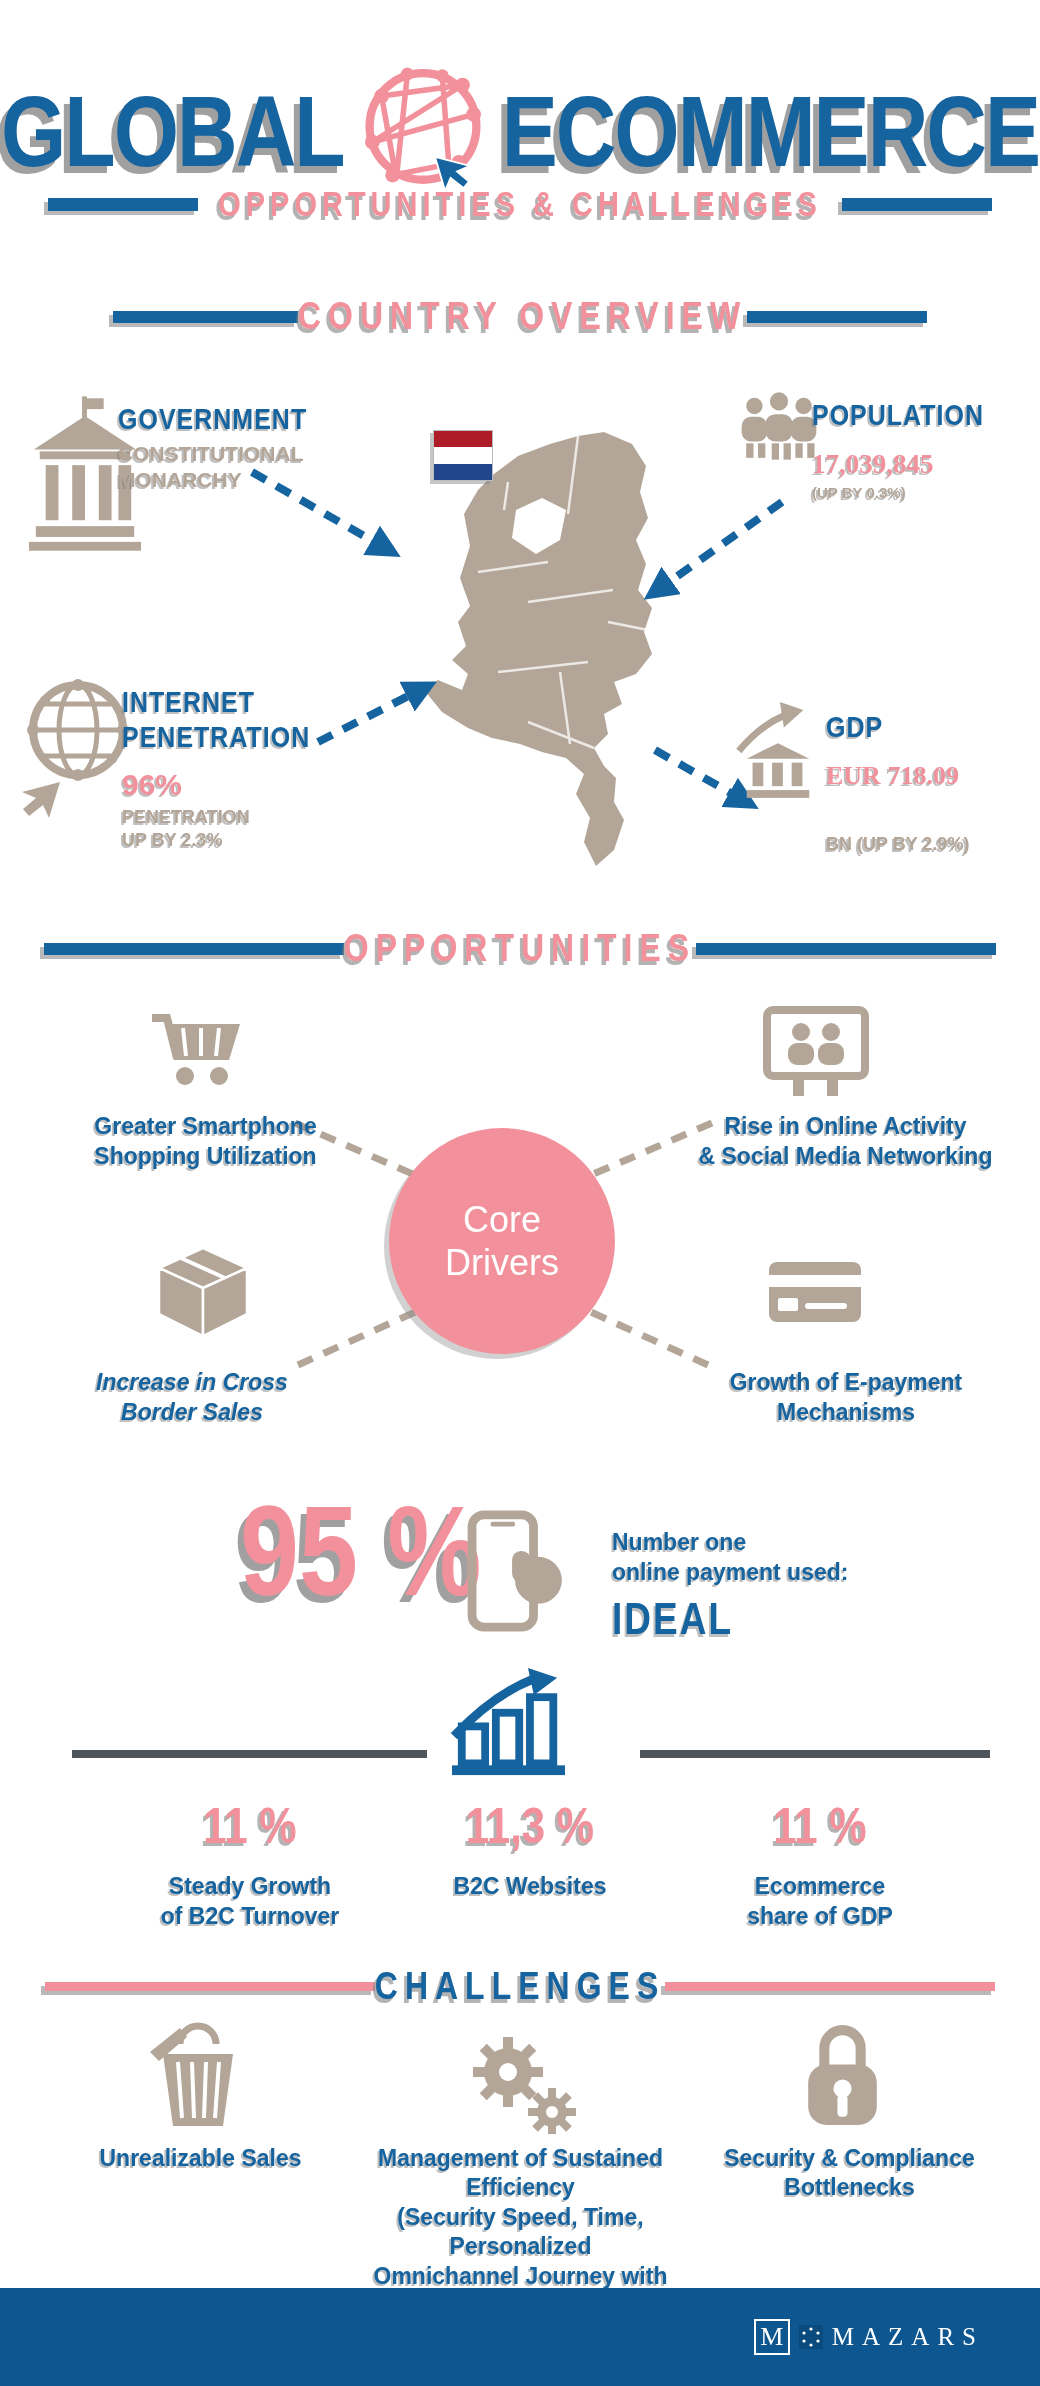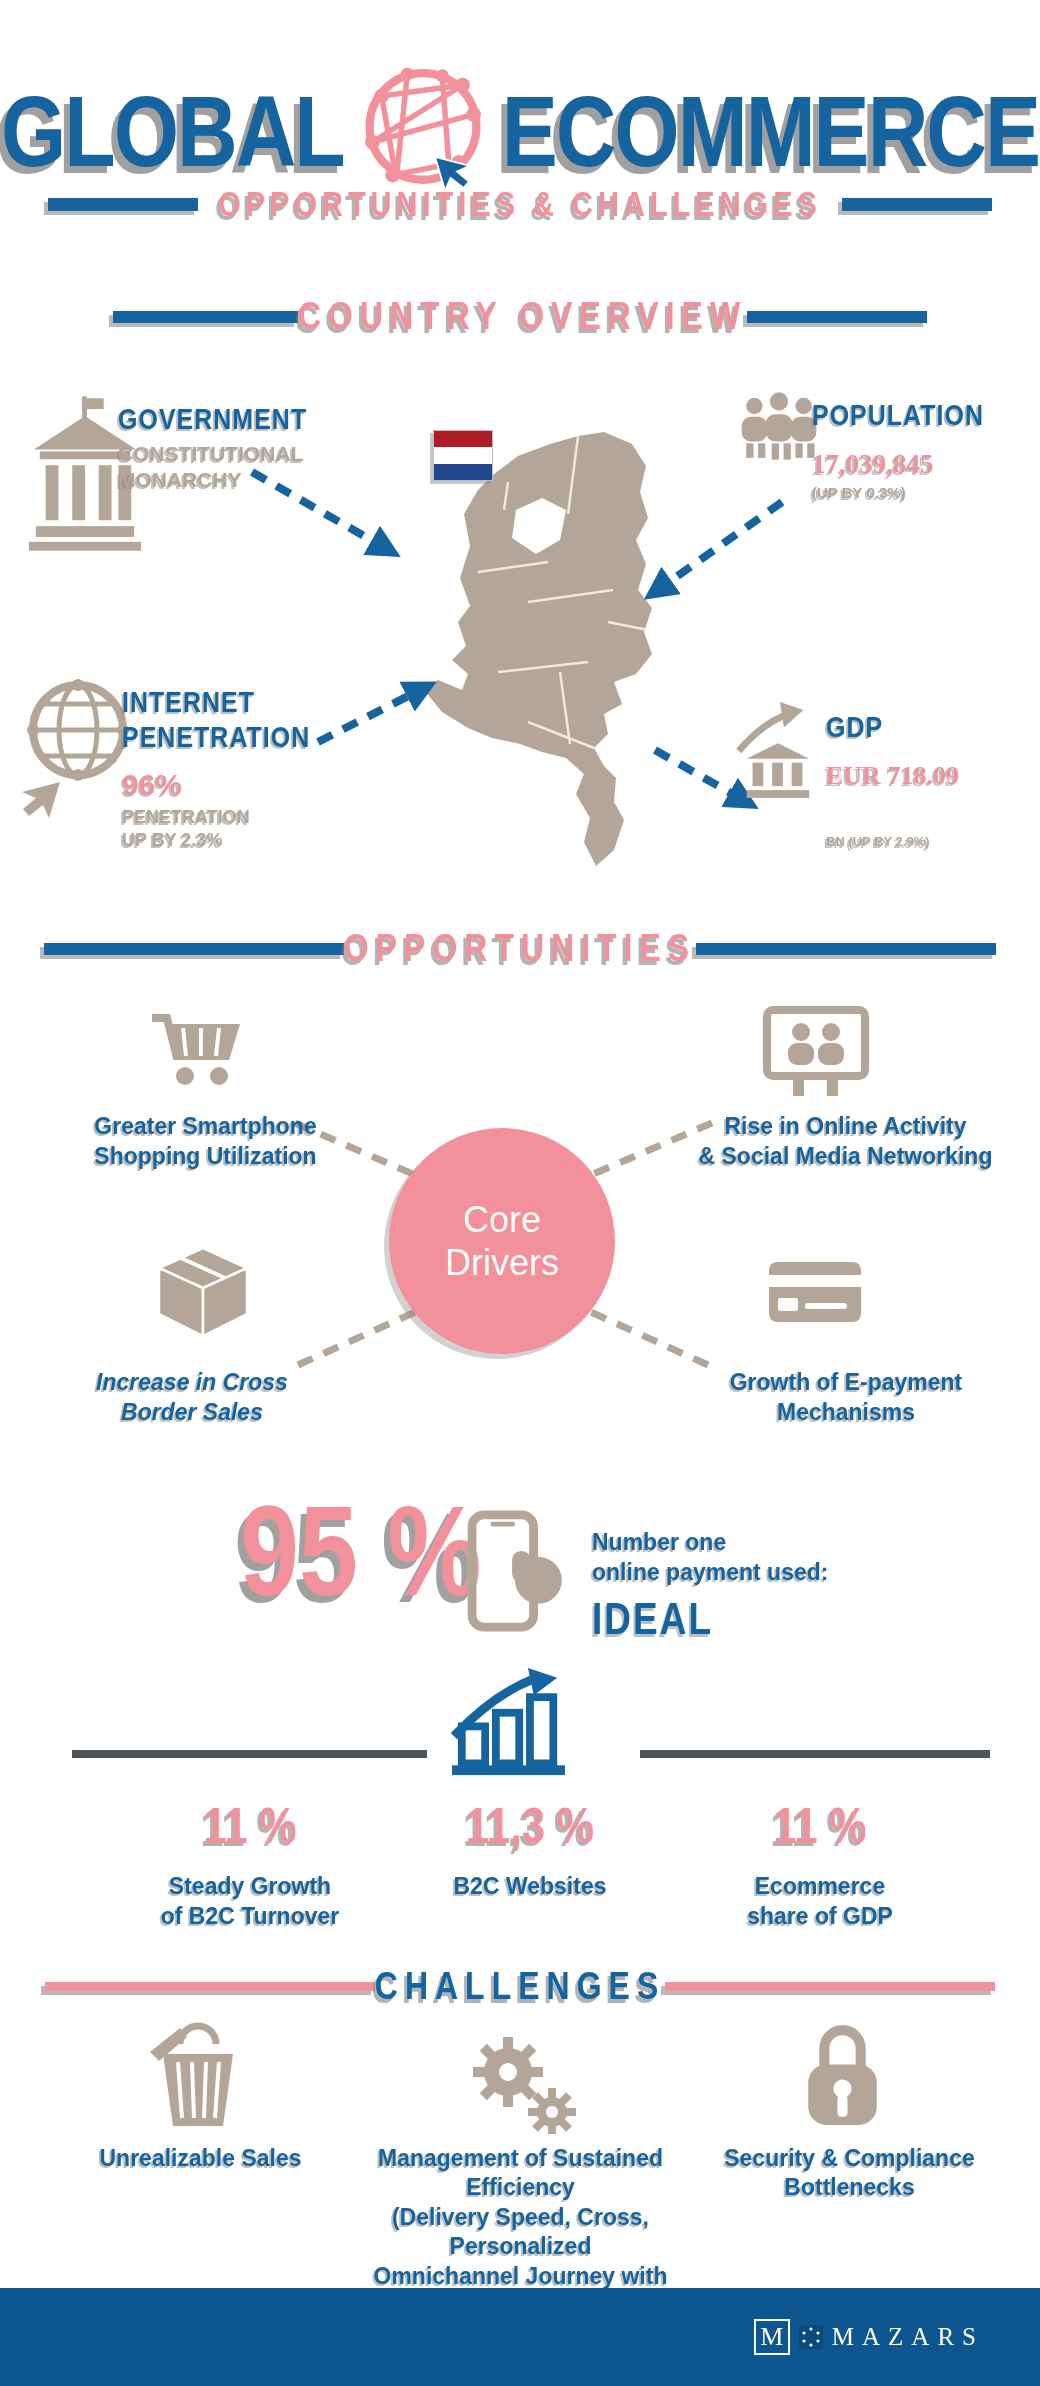--- a/index.html
+++ b/index.html
@@ -51,21 +51,21 @@
 
   
   .core-circle{position:absolute;left:389px;top:1128px;width:226px;height:226px;border-radius:50%;
     background:var(--pink);display:flex;flex-direction:column;align-items:center;justify-content:center;
     box-shadow:-5px 5px 0 rgba(140,140,140,.4);}
   .core-circle span{font-family:Liberation Sans, sans-serif;font-size:36px;color:#fff;line-height:1.2;}
   .drv{position:absolute;text-align:center;font-size:23px;font-weight:bold;color:var(--blue);line-height:1.3;}
 
   
   .big-pct{position:absolute;left:240px;top:1496px;font-size:106px;font-weight:bold;color:var(--pink);line-height:1.05;}
-  .pay-text{position:absolute;left:592px;top:1528px;width:280px;font-size:23px;font-weight:bold;color:var(--blue);line-height:1.3;}
+  .pay-text{position:absolute;left:612px;top:1528px;width:280px;font-size:23px;font-weight:bold;color:var(--blue);line-height:1.3;}
   .pay-highlight{font-size:37px;letter-spacing:2px;margin-top:8px;}
 
   
   .divline{position:absolute;height:8px;background:var(--line_dark);}
   .gstat{position:absolute;width:240px;text-align:center;}
   .gstat .v{font-size:42px;font-weight:bold;color:var(--pink);}
   .gstat .l{margin-top:22px;font-size:23px;font-weight:bold;color:var(--blue);line-height:1.3;}
 
   
   .chal-lbl{position:absolute;text-align:center;font-size:23px;font-weight:bold;color:var(--blue);line-height:1.28;}
@@ -240,21 +240,21 @@
         <rect x="20" y="64" width="11" height="24"></rect>
           <rect x="40" y="64" width="11" height="24"></rect>
           <rect x="60" y="64" width="11" height="24"></rect>
         <rect x="14" y="92" width="64" height="8"></rect>
       </g>
     </svg>
   </div>
   <div class="stat" style="left:826px;top:712px;width:170px;">
     <div class="lbl-blue cond sh-sm">GDP</div>
     <div class="val-pink sh-sm" style="font-size:26px;">EUR 718.09</div>
-    <div class="note-tan sh-sm" style="font-size:13px;margin-top:43px;">BN (UP BY 2.9%)</div>
+    <div class="note-tan sh-sm" style="font-size:18px;margin-top:43px;">BN (UP BY 2.9%)</div>
   </div>
 
   <div class="sec-head" style="top:930px;">
     <div class="hline blue" style="width:300px;"></div>
     <span class="sec-title pink cond sh">OPPORTUNITIES</span>
     <div class="hline blue" style="width:300px;"></div>
   </div>
 
   <svg class="abs" style="left:0;top:990px;pointer-events:none;" width="1040" height="470" viewBox="0 0 1040 470">
     <g stroke="#b3a698" stroke-width="7" stroke-dasharray="16 12" fill="none">
@@ -422,21 +422,21 @@
       <circle cx="42" cy="72" r="9" fill="#fff"></circle>
       <rect x="37" y="78" width="10" height="22" rx="4" fill="#fff"></rect>
     </svg>
   </div>
 
   <div class="chal-lbl sh-sm" style="left:58px;top:2144px;width:285px;">
     <span class="ln">Unrealizable Sales</span>
   </div>
   <div class="chal-lbl sh-sm" style="left:328px;top:2144px;width:385px;">
     <span class="ln">Management of Sustained Efficiency</span>
-    <span class="ln">(Delivery Speed, Cross, Personalized</span>
+    <span class="ln">(Security Speed, Time, Personalized</span>
     <span class="ln">Omnichannel Journey with</span>
     <span class="ln">Responsive Feedback Loop)</span>
   </div>
   <div class="chal-lbl sh-sm" style="left:712px;top:2144px;width:275px;">
     <span class="ln">Security &amp; Compliance</span>
     <span class="ln">Bottlenecks</span>
   </div>
 
   <div class="footer">
     <div class="brand">

